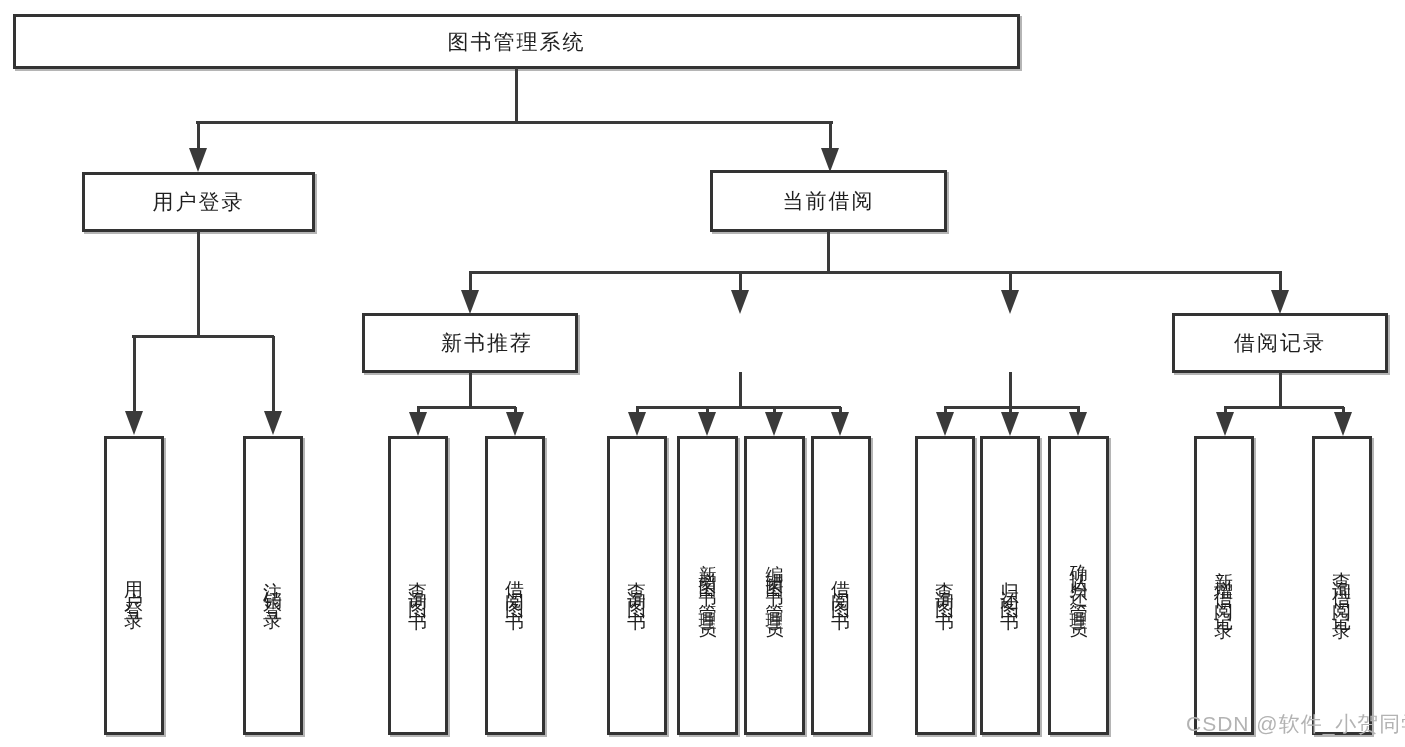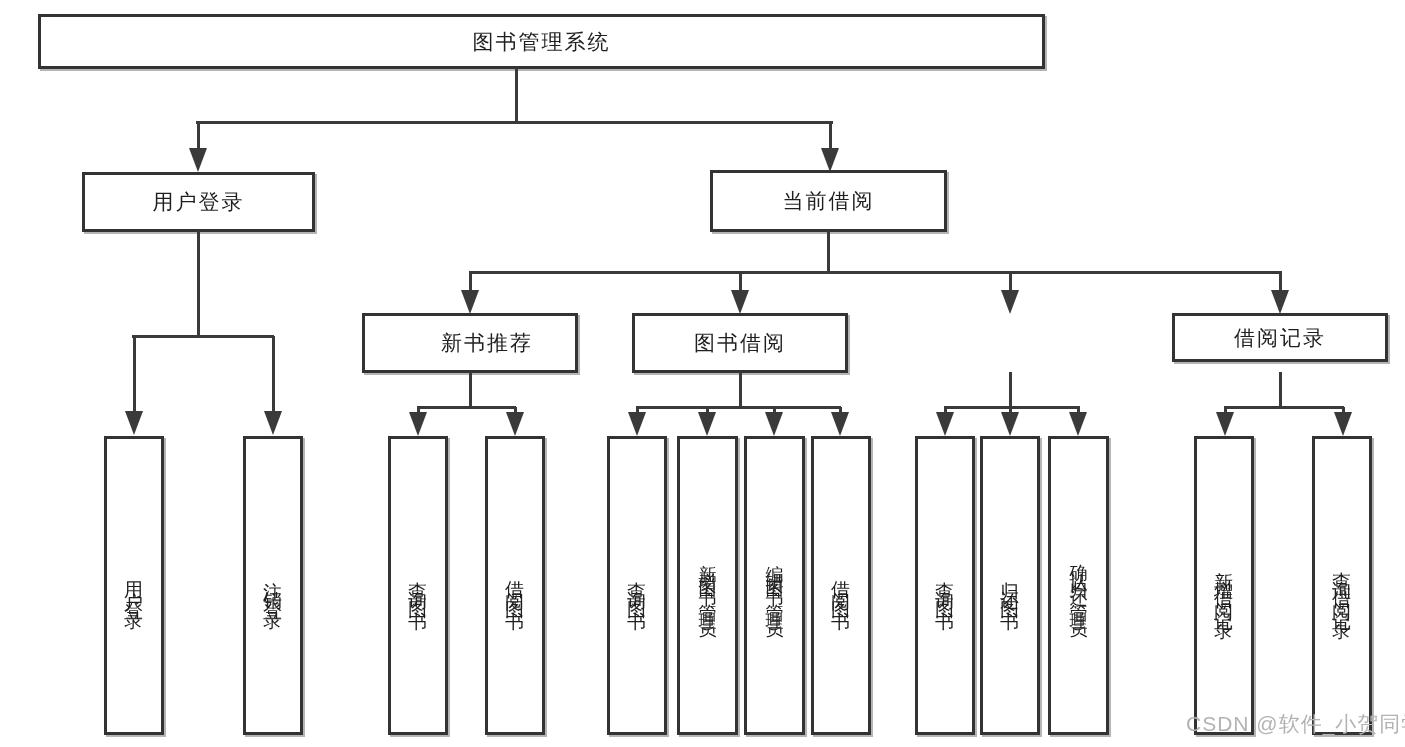--- a/index.html
+++ b/index.html
@@ -54,21 +54,21 @@
     color:#b3b3b3;
     letter-spacing:1px;
     white-space:nowrap;
   }
 </style>
 </head>
 <body>
 
 <div id="stage">
 
-  <div class="node root" style="left:13px; top:14px; width:1007px; height:55px;margin-left:25px;">
+  <div class="node root" style="left:13px; top:14px; width:1007px; height:55px;">
     <span>图书管理系统</span>
   </div>
 
   <div class="vline" style="left:515px; top:68px; height:55px;"></div>
   <div class="hline" style="left:196px; top:121px; width:637px;"></div>
   <div class="arr" style="left:189px; top:122px; height:50px;">
       <div class="shaft"></div>
       <div class="head"></div>
     </div>
   <div class="arr" style="left:821px; top:122px; height:50px;">
@@ -109,24 +109,21 @@
       <div class="head"></div>
     </div>
   <div class="arr" style="left:1271px; top:272px; height:42px;">
       <div class="shaft"></div>
       <div class="head"></div>
     </div>
 
   <div class="node hnode" style="left:362px; top:313px; width:216px; height:60px;padding-left:34px;">
     <span>新书推荐</span>
   </div>
-  <div class="node hnode" style="left:632px; top:313px; width:216px; height:60px;">
-    <span>图书借阅</span>
-  </div>
-  <div class="node hnode" style="left:1172px; top:313px; width:216px; height:49px;">
+  <div class="node hnode" style="left:1172px; top:313px; width:216px; height:60px;">
     <span>借阅记录</span>
   </div>
 
   <div class="vline" style="left:469px; top:372px; height:37px;"></div>
   <div class="hline" style="left:417px; top:406px; width:99px;"></div>
   <div class="arr" style="left:409px; top:407px; height:29px;">
       <div class="shaft"></div>
       <div class="head"></div>
     </div>
   <div class="arr" style="left:506px; top:407px; height:29px;">

